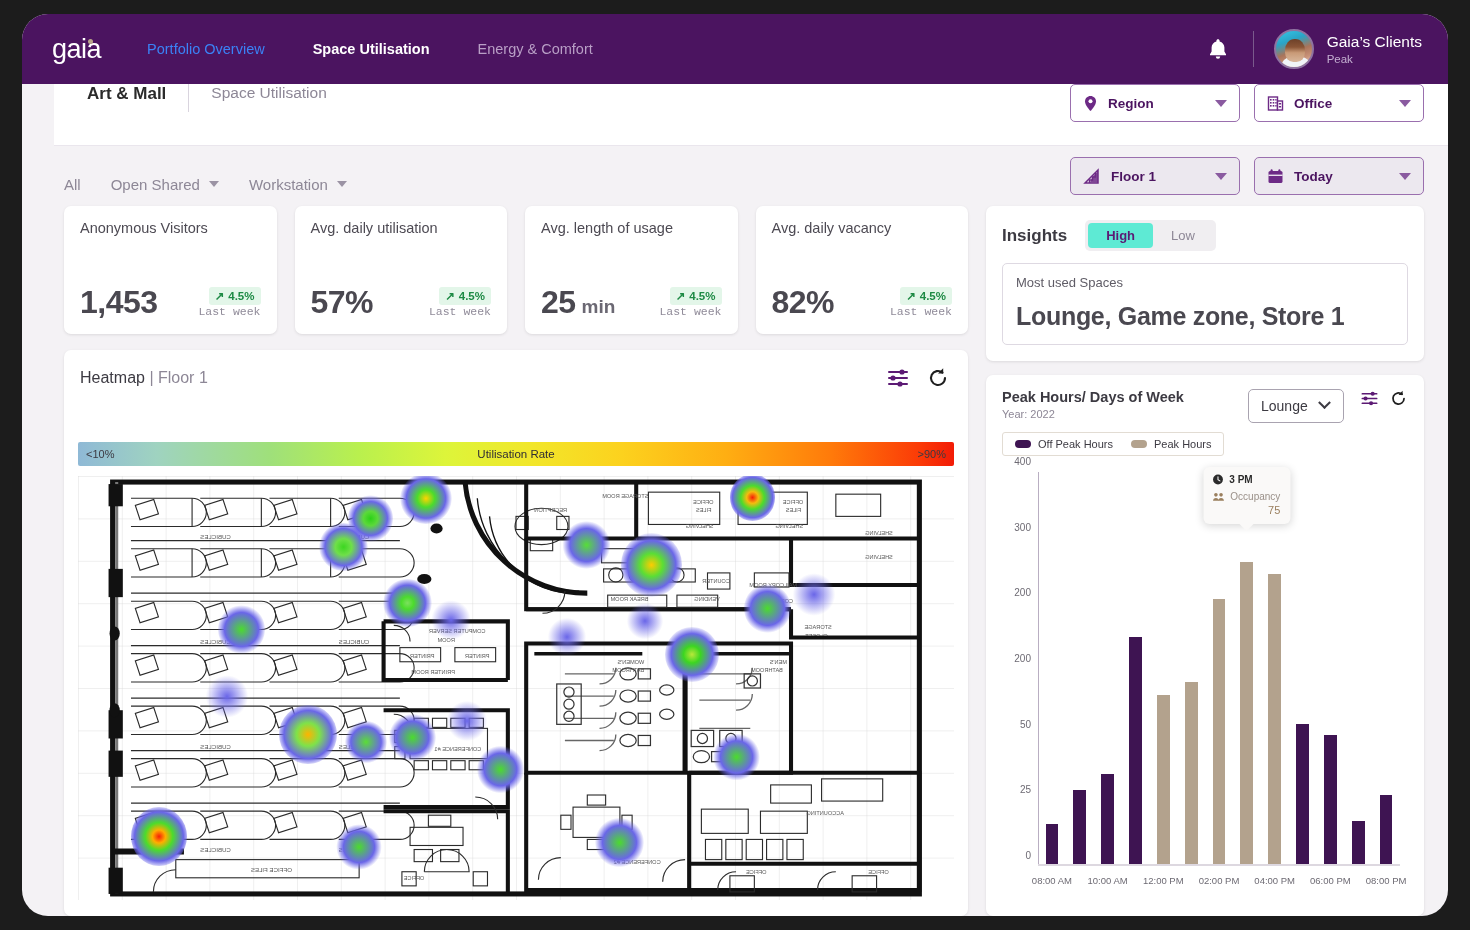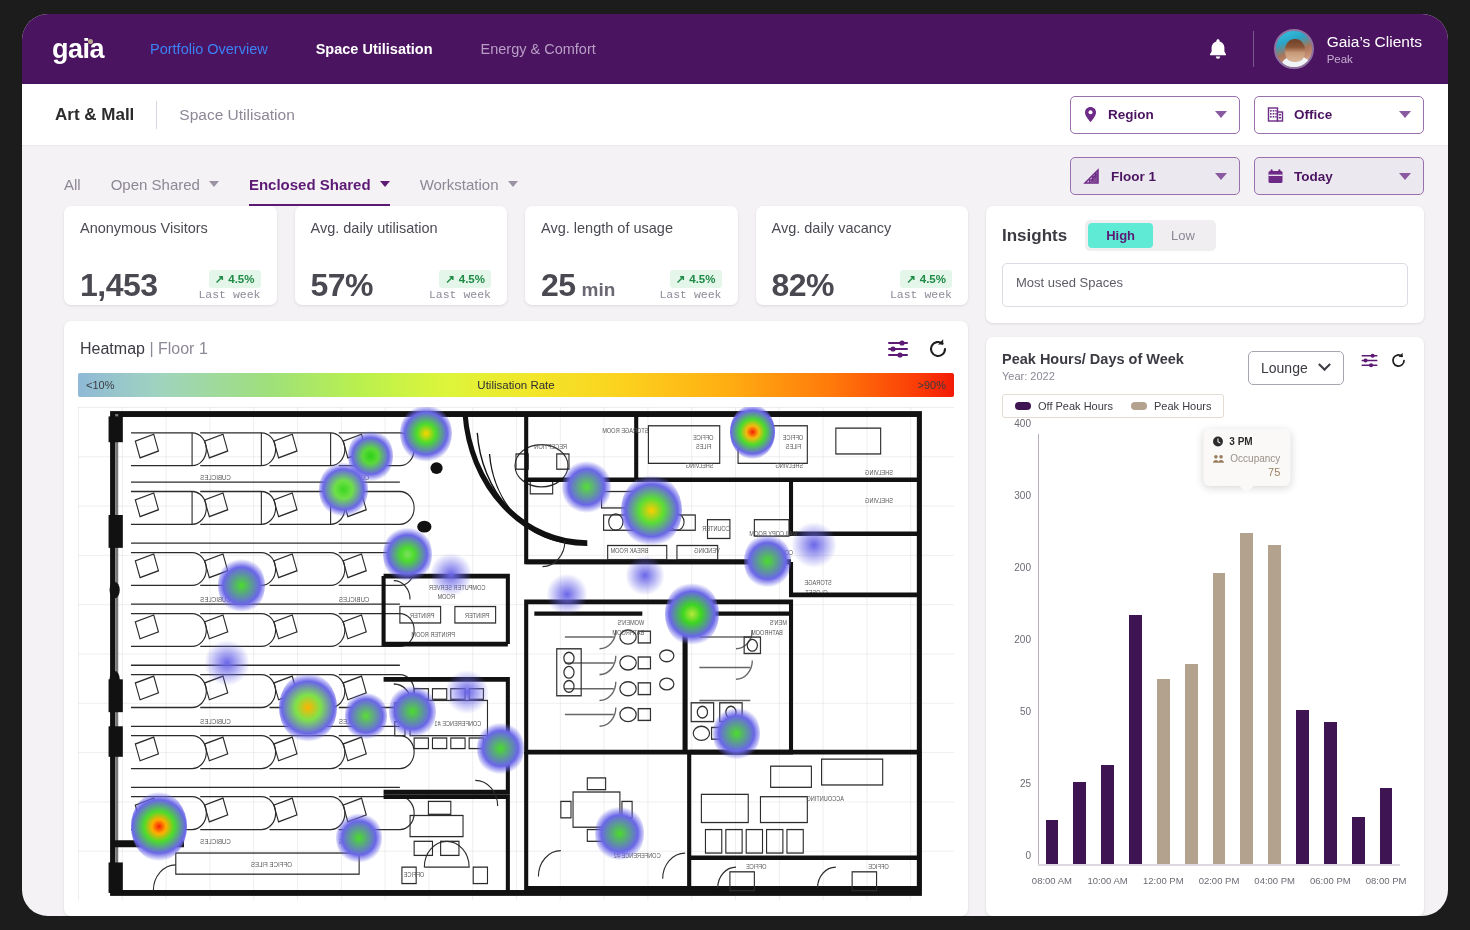--- a/index.html
+++ b/index.html
@@ -21,21 +21,21 @@
 
   
   .topnav {
     height: 70px; flex: 0 0 70px;
     background: #4b1460;
     display: flex; align-items: center;
     padding: 0 26px 0 30px;
     color: #fff;
   }
   .logo {
-    font-size: 27px; font-weight: 700; letter-spacing: -0.5px;
+    font-size: 27px; font-weight: 400; letter-spacing: -0.5px;
     color: #ffffff; position: relative; margin-right: 46px;
   }
   .logo .dot {
     position: absolute; width: 5px; height: 5px; border-radius: 50%;
     background: #b9a58a; top: 5px; left: 36px;
   }
   .navlink {
     font-size: 14.5px; color: #3b82f6; margin-right: 48px;
     cursor: pointer; white-space: nowrap;
   }
@@ -63,22 +63,23 @@
   .avatar::before {
     content:''; position:absolute; left:5px; bottom:0; width:30px; height:10px;
     background:#f0f4f7; border-radius: 10px 10px 0 0;
   }
   .uname { font-size: 15.5px; color: #fff; line-height: 1.15; }
   .urole { font-size: 11.5px; color: #c3aed0; margin-top: 2px; }
 
   
   .crumbbar {
     height: 62px; flex: 0 0 62px; background: #ffffff;
-    display: flex; align-items: center; padding: 0 24px 0 33px;
+    display: flex; padding: 0 24px 0 33px;
     border-bottom: 1px solid #eae6ed;
+    margin-left: 32px;
   }
   .crumb-main { font-size: 17px; font-weight: 700; color: #2b2b2b; }
   .crumb-sep { width: 1px; height: 28px; background: #d9d4de; margin: 0 22px; }
   .crumb-sub { font-size: 15.5px; color: #8d8796; }
   .sel-btn {
     height: 38px; border: 1px solid #9a6fae; border-radius: 5px;
     background: #fff; display: flex; align-items: center;
     padding: 0 12px; font-size: 13.5px; color: #4b1460;
     cursor: pointer; min-width: 170px; font-weight: 600;
   }
@@ -117,21 +118,21 @@
   .body {
     flex: 1 1 auto; display: flex; padding: 0 24px 0 42px; gap: 18px; min-height: 0;
   }
   .col-left { flex: 1 1 auto; display: flex; flex-direction: column; min-width: 0; }
   .col-right { flex: 0 0 438px; display: flex; flex-direction: column; gap: 14px; }
 
   
   .kpis { display: flex; gap: 18px; }
   .kpi {
     flex: 1 1 0; background: #fff; border-radius: 7px;
-    padding: 14px 16px 4px 16px; height: 99px;
+    padding: 14px 16px 16px 16px; height: 128px;
     box-shadow: 0 1px 3px rgba(0,0,0,0.10);
     display: flex; flex-direction: column;
   }
   .kpi-title { font-size: 14.5px; color: #4d4a53; margin-bottom: 8px; }
   .kpi-row { display: flex; align-items: flex-end; flex: 1 1 auto; }
   .kpi-val {
     font-size: 32px; font-weight: 700; color: #4a4850; line-height: 1;
     letter-spacing: -0.5px;
   }
   .kpi-unit { font-size: 19px; font-weight: 700; color: #6b6873; margin-left: 6px; }
@@ -154,21 +155,21 @@
   .heattitle { font-size: 16px; color: #3c3a42; }
   .heattitle .muted { color: #8d8796; }
   .icbtn { cursor: pointer; margin-left: 16px; display: flex; }
   .gradbar {
     height: 24px; border-radius: 2px; position: relative;
     background: linear-gradient(90deg,
       #8fb9d6 0%, #9fd3c0 9%, #9fe07a 22%, #b9f04e 32%,
       #ddf53a 42%, #f2e62a 52%, #fcd21e 62%, #ffae12 74%,
       #ff7a0a 86%, #fb3b07 96%, #f21b06 100%);
     display: flex; align-items: center; padding: 0 8px;
-    font-size: 11px; color: #3c3a42;
+    font-size: 11px; color: #3c3a42; margin-top: 40px;
   }
   .gradbar .g-mid { position: absolute; left: 0; right: 0; text-align: center; font-size: 11.5px; color:#2f2d33; }
   .gradbar .g-right { margin-left: auto; position: relative; z-index: 2; }
   .gradbar .g-left { position: relative; z-index: 2; }
 
   .plan {
     flex: 1 1 auto; margin-top: 10px; position: relative;
     background: #ffffff; overflow: hidden; min-height: 0;
   }
   .plan svg { position: absolute; inset: 0; width: 100%; height: 100%; }
@@ -314,24 +315,20 @@
       <span class="caret"></span>
     </div>
   </div>
 
   <div class="tabbar">
     <div class="tab">
       <span>All</span>
     </div>
     <div class="tab">
       <span>Open Shared</span>
-      <span class="tcaret"></span>
-    </div>
-    <div class="tab active">
-      <span>Enclosed Shared</span>
       <span class="tcaret"></span>
     </div>
     <div class="tab">
       <span>Workstation</span>
       <span class="tcaret"></span>
     </div>
     <div class="spacer"></div>
     <div class="sel-btn shaded">
       <span class="ic">
         <svg width="18" height="17" viewBox="0 0 18 17">
@@ -848,20 +845,21 @@
       <div class="panel">
         <div class="ins-head">
           <div class="ins-title">Insights</div>
           <div class="seg">
             <div class="on">High</div>
             <div>Low</div>
           </div>
         </div>
         <div class="ins-wide">
           <div class="ins-cap">Most used Spaces</div>
+          <div class="ins-big">Lounge, Game zone, Store 1</div>
         </div>
       </div>
 
       <div class="panel chartpanel">
         <div class="ch-head">
           <div>
             <div class="ch-title">Peak Hours/ Days of Week</div>
             <div class="ch-year">Year: 2022</div>
           </div>
           <div class="ch-select">

